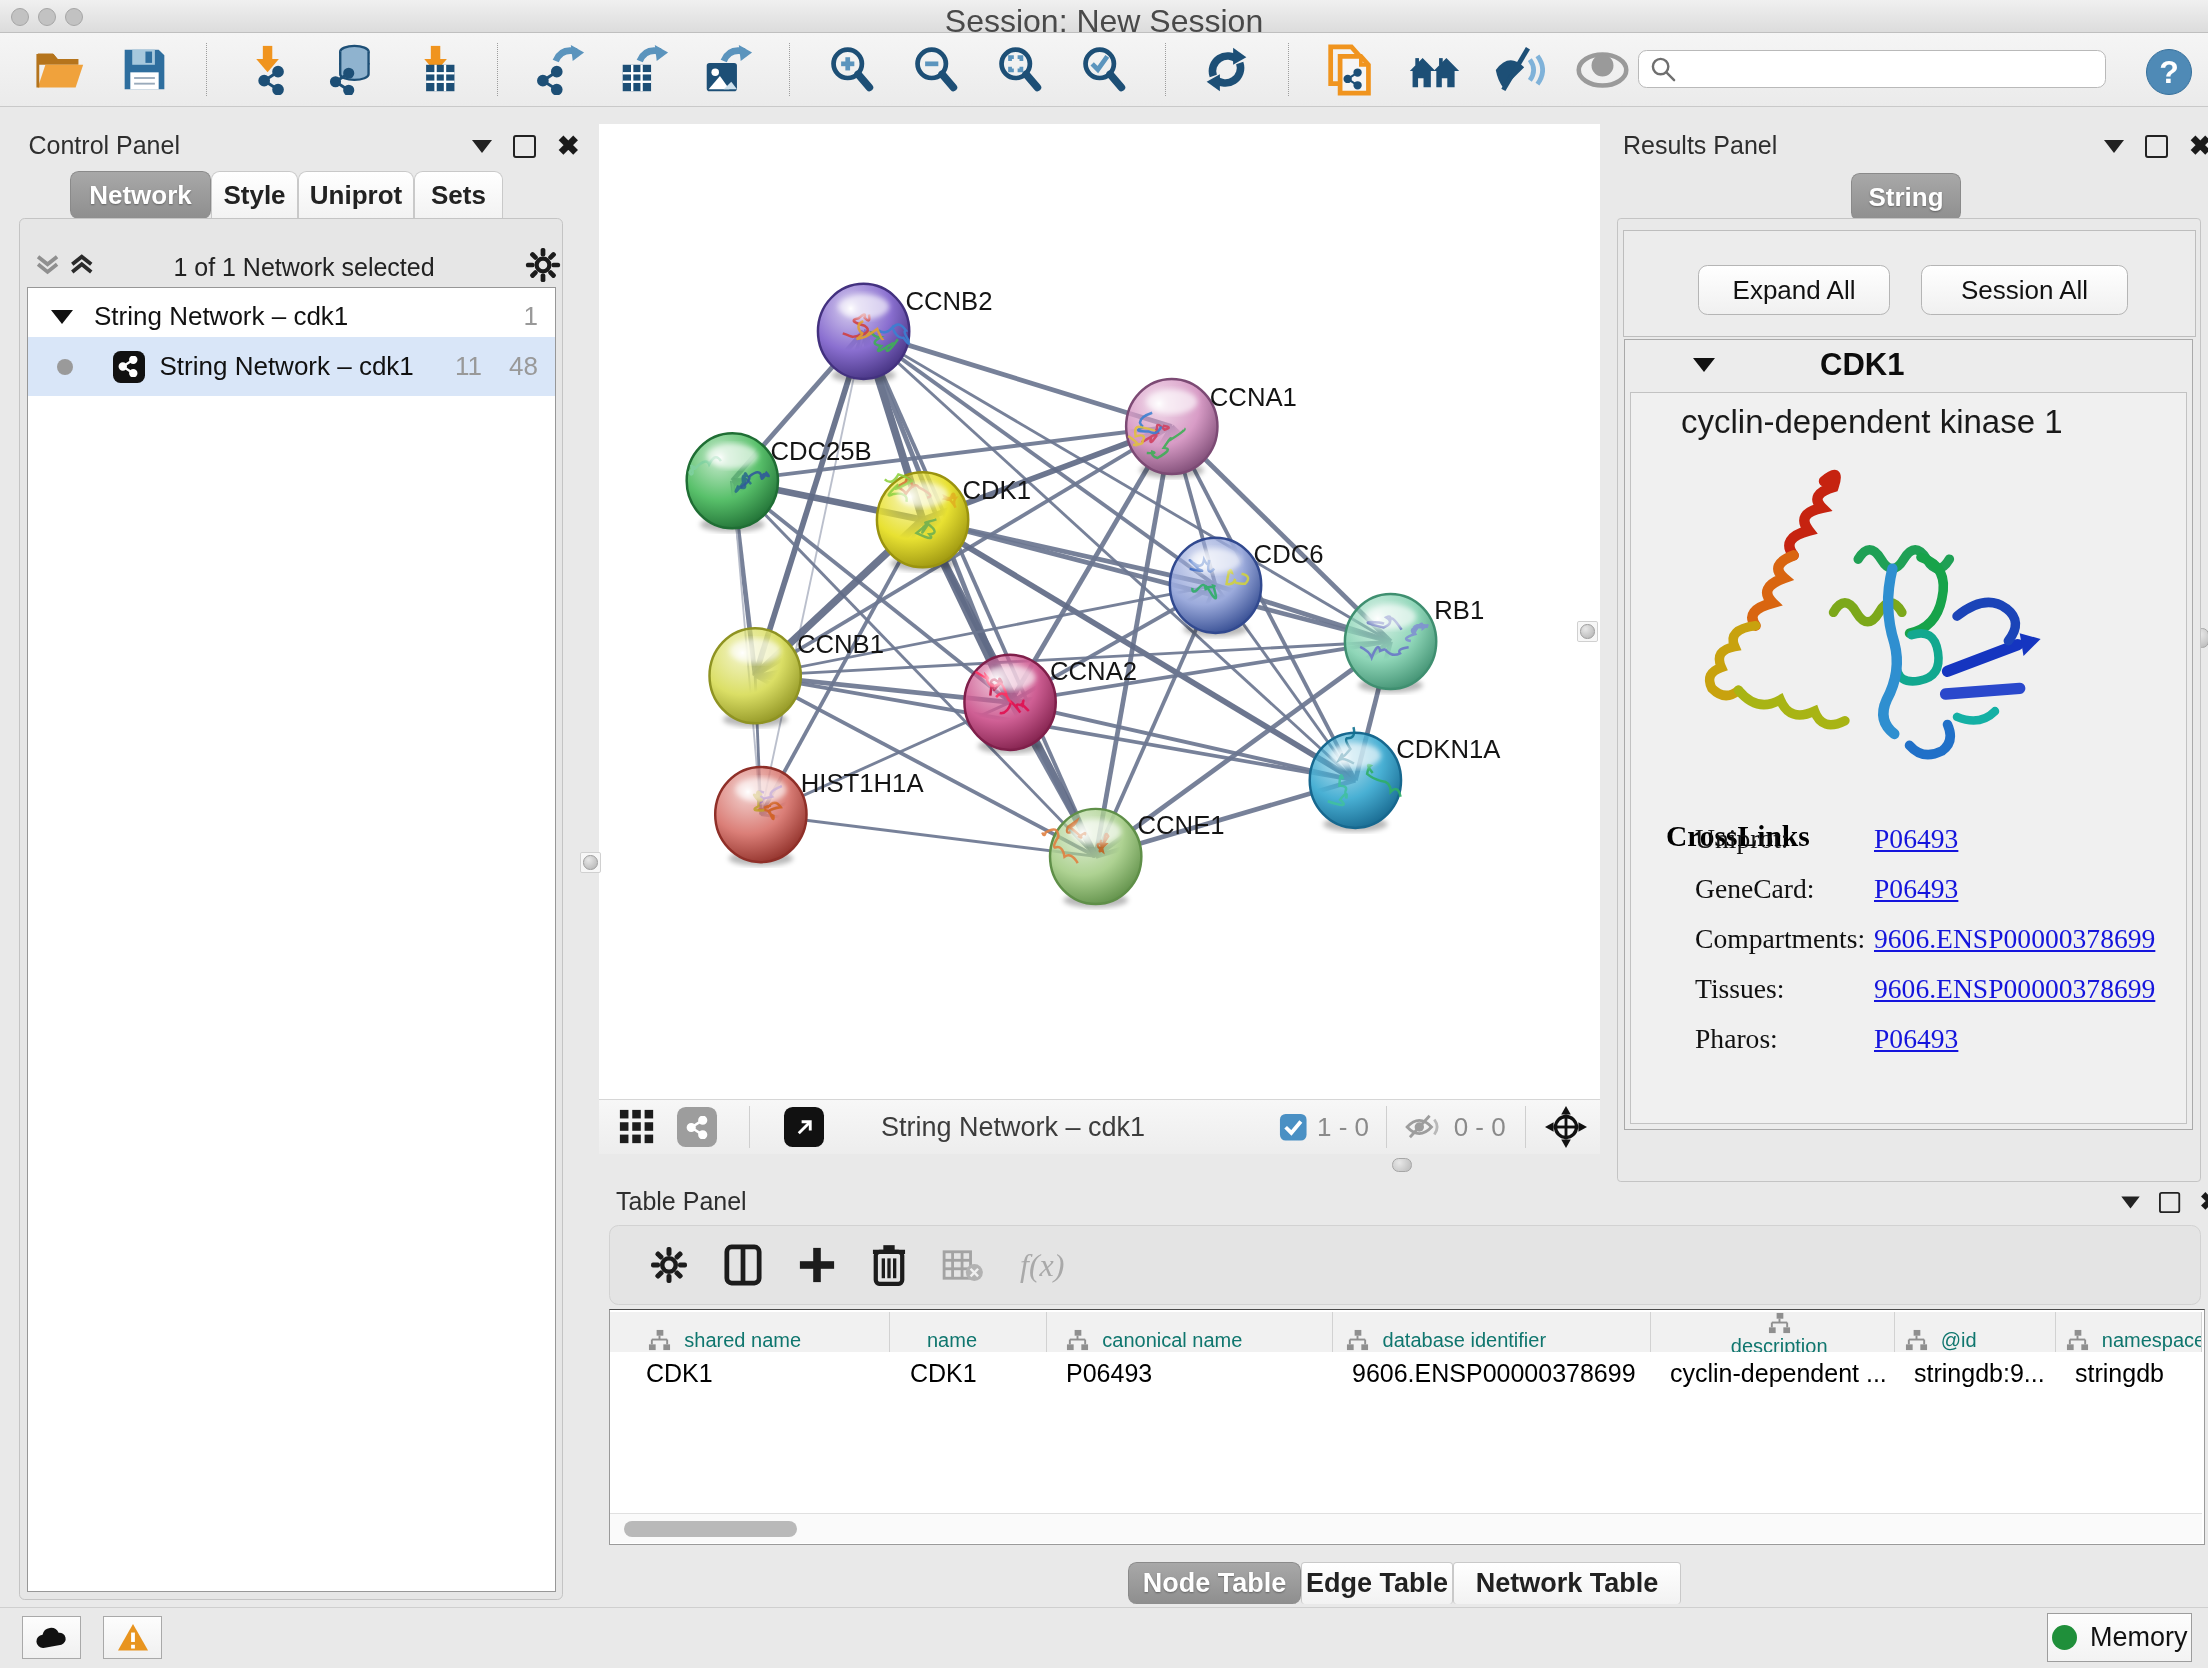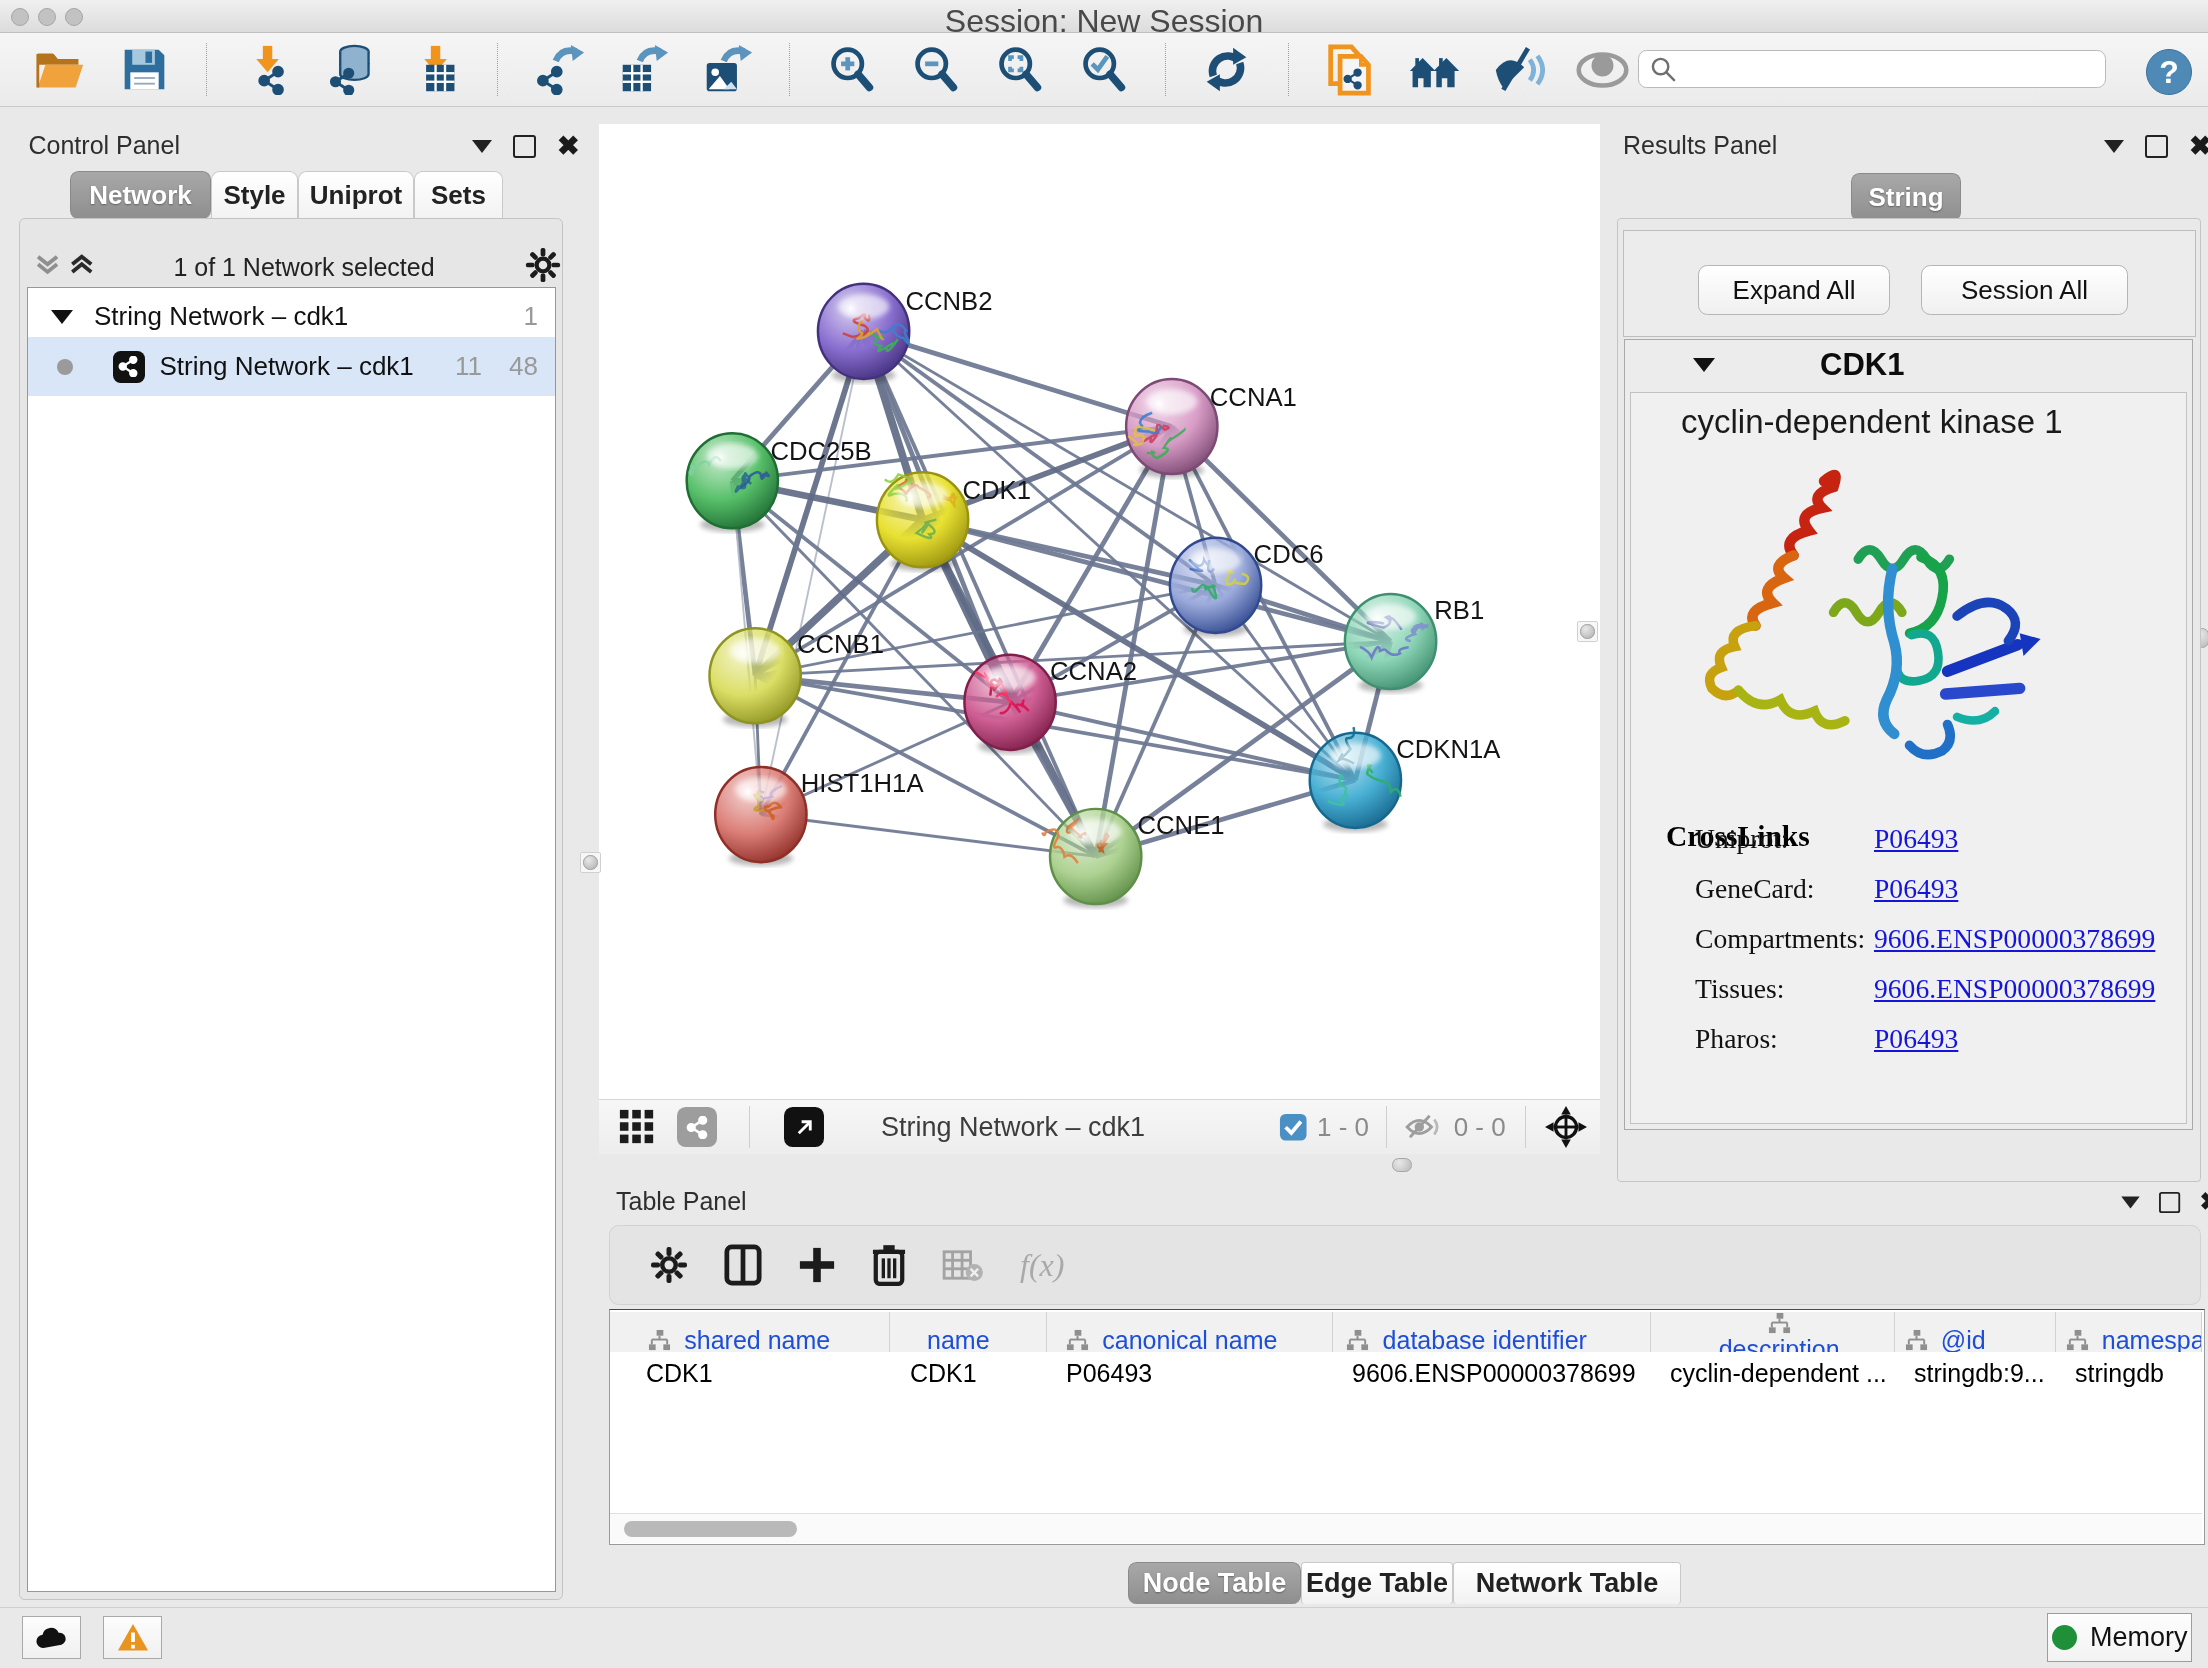--- a/index.html
+++ b/index.html
@@ -75,21 +75,21 @@
     font-size:29.5px;font-weight:bold;color:#000;}
   #xl-rows{position:absolute;left:1695px;top:814px;font-family:"Liberation Serif",serif;font-size:27.6px;}
   .xl-row{height:50px;display:flex;align-items:center;}
   .xl-label{width:179px;color:#111;}
   .xl-link{color:#1414dd;text-decoration:underline;}
   
   #tbl-toolbar{position:absolute;left:609px;top:1225px;width:1592px;height:80px;background:#e4e4e4;
     border:1px solid #d2d2d2;border-radius:9.5px;display:flex;align-items:center;gap:36px;padding-left:40px;box-sizing:border-box;}
   #tbl-box{position:absolute;left:609px;top:1309px;width:1594px;height:234px;background:#fff;border:1px solid #9a9a9a;border-top:1.9px solid #4a4a4a;}
   #tbl-header{position:absolute;left:610px;top:1312px;width:1592px;height:40px;background:#f1f1f1;border-bottom:1px solid #d9d9d9;}
-  .th-cell{position:absolute;top:0;height:56px;display:flex;align-items:center;font-size:25px;color:#1d4ed8;
+  .th-cell{position:absolute;top:0;height:56px;display:flex;align-items:center;font-size:20px;color:#0f766e;
     border-right:1px solid #d2d2d2;box-sizing:border-box;overflow:hidden;white-space:nowrap;}
   .td-cell{position:absolute;top:0;height:42px;display:flex;align-items:center;font-size:25px;color:#000;
     overflow:hidden;white-space:nowrap;}
   #tbl-row{position:absolute;left:610px;top:1352px;width:1592px;height:42px;background:#fff;}
   #tbl-scroll{position:absolute;left:610px;top:1513px;width:1592px;height:28.5px;background:#fafafa;border-top:1px solid #e0e0e0;}
   #tbl-thumb{position:absolute;left:14.3px;top:6.7px;width:173px;height:16px;border-radius:8.6px;background:#b9b9b9;}
   #tbl-tabs{position:absolute;left:1128px;top:1562px;display:flex;}
   #tbl-tabs .tab{border-radius:8.6px 8.6px 8.6px 8.6px;font-size:27px;}
   #tbl-tabs .tab:not(.sel){border-radius:3.8px;}
   

